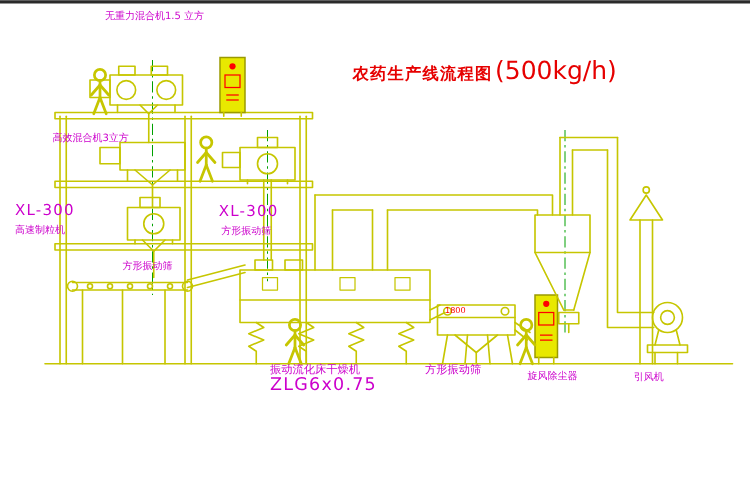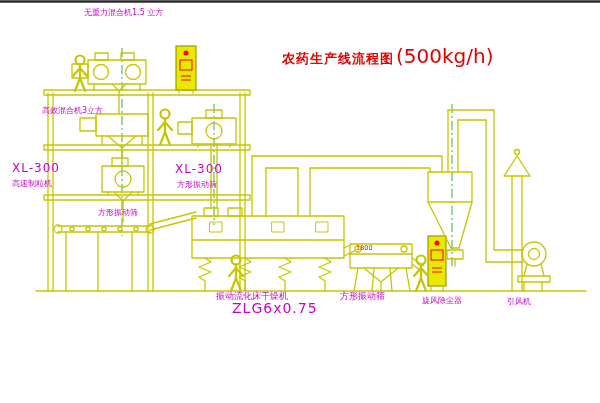--- a/index.html
+++ b/index.html
@@ -259,21 +259,21 @@
 
   <div class="lbl s12" style="left:12px;top:162px">XL-300</div>
   <div class="lbl s8" style="left:12px;top:180px">高速制粒机</div>
 
   <div class="lbl s12" style="left:175px;top:163px">XL-300</div>
   <div class="lbl s8" style="left:177px;top:181px">方形振动筛</div>
 
   <div class="lbl s8" style="left:98px;top:209px">方形振动筛</div>
 
   <div class="lbl s9" style="left:216px;top:292px">振动流化床干燥机</div>
-  <div class="lbl model" style="left:232px;top:301px">ZLG6x0.75</div>
+  <div class="lbl model" style="left:216px;top:301px">ZLG6x0.75</div>
 
   <div class="lbl s9" style="left:340px;top:292px">方形振动筛</div>
   <div class="lbl dim" style="left:356px;top:245px">1800</div>
 
   <div class="lbl s8" style="left:422px;top:297px">旋风除尘器</div>
   <div class="lbl s8" style="left:507px;top:298px">引风机</div>
 
 </div>
 
 </body></html>

